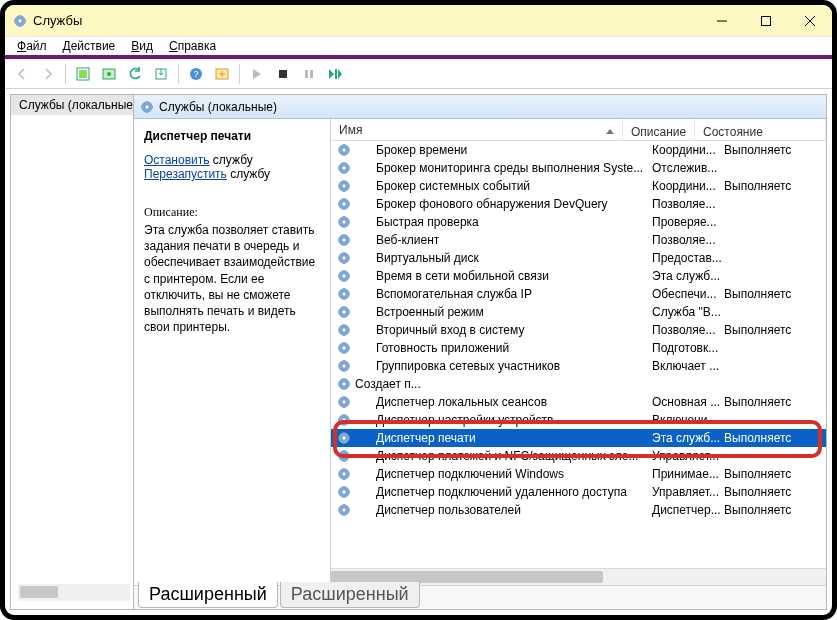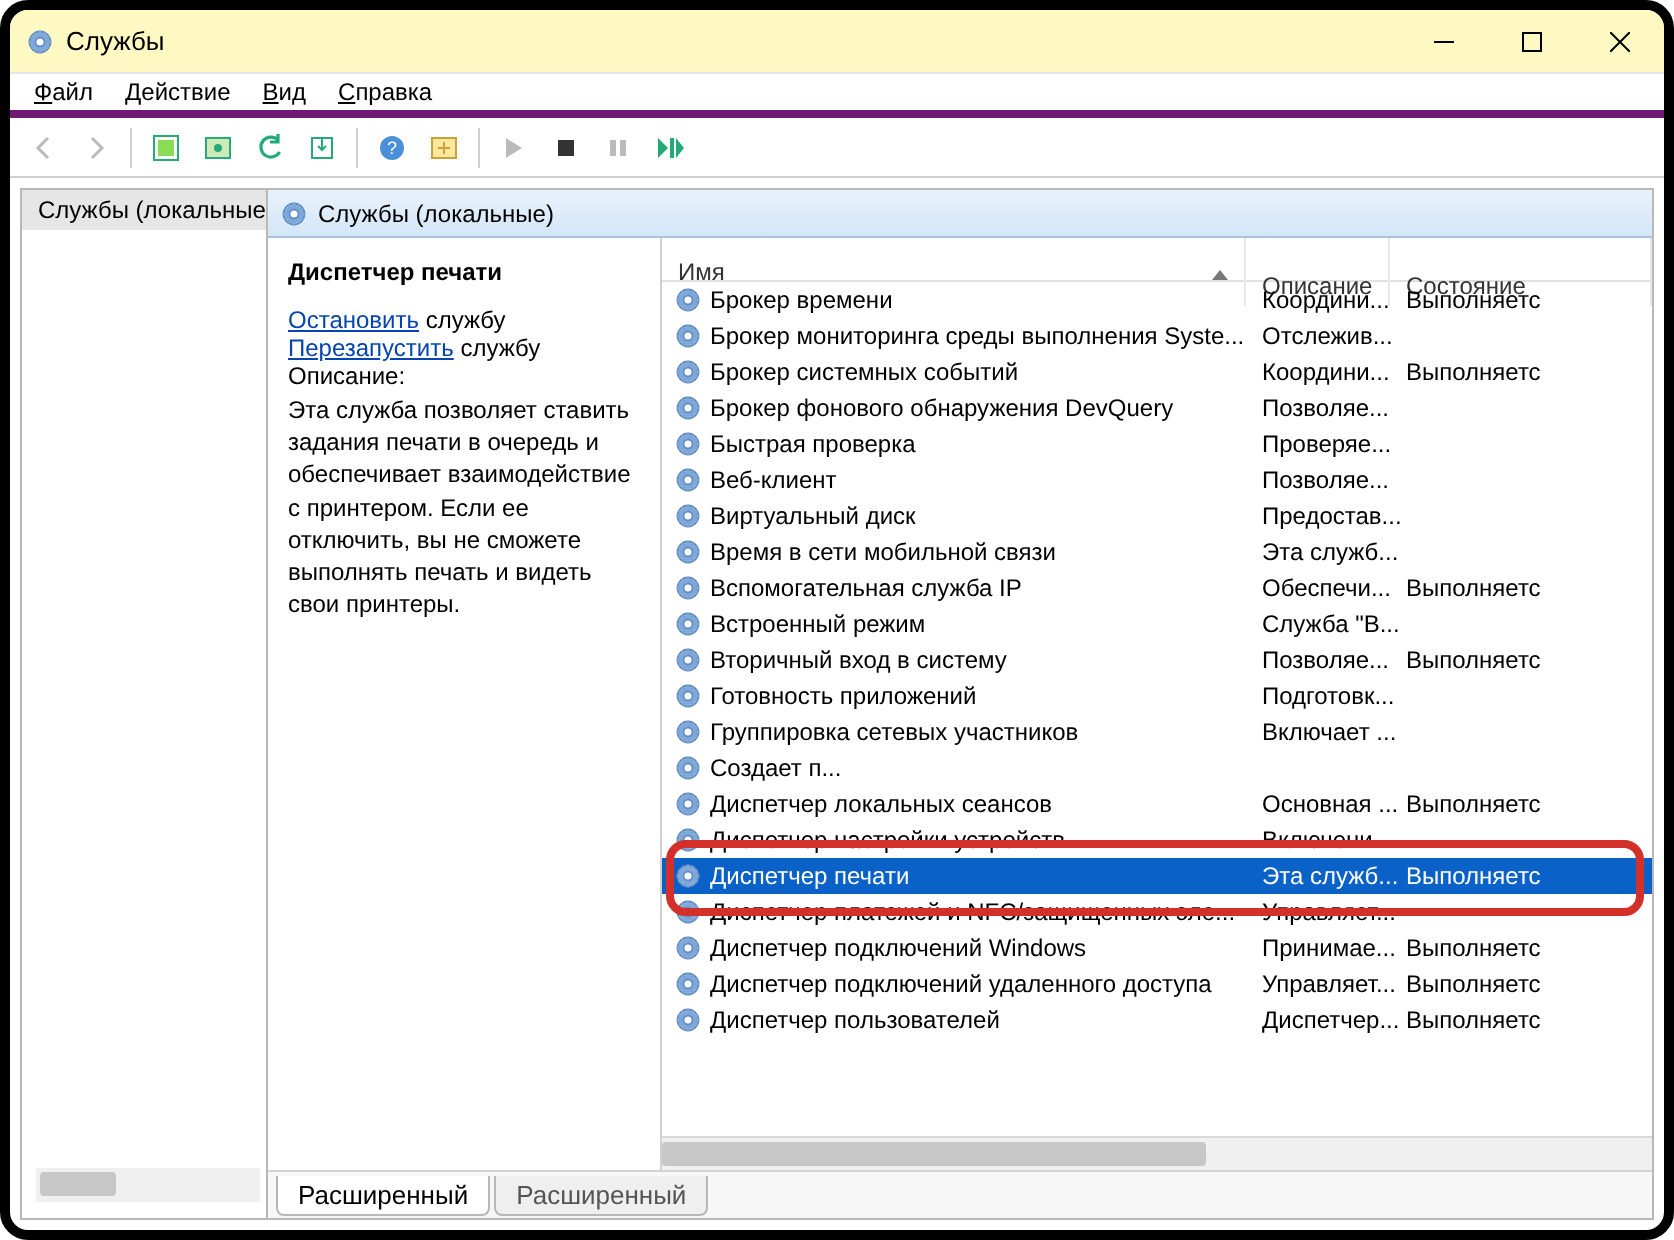--- a/index.html
+++ b/index.html
@@ -100,59 +100,59 @@
     flex:1; display:flex; min-height:0;
   }
   .descpane {
     width: 196px;
     padding: 10px 10px 6px 10px;
     overflow:hidden;
   }
   .descpane .seltitle { font-weight:700; margin-bottom:10px; }
   .descpane .link { color:#0645ad; text-decoration:underline; cursor:pointer; }
   .descpane .label { color:#000; }
-  .descpane .desch { margin-top:0; }
+  .descpane .desch { margin-top:24px;font-family:Liberation Serif, serif; }
   .descpane .desctxt { margin-top:2px; line-height:1.35; }
   .listpane {
     flex:1;
     border-left:1px solid #d0d0d0;
     display:flex; flex-direction:column;
     min-width:0;
     position:relative;
   }
   .cols {
     height:22px;
     border-bottom:1px solid #e0e0e0;
     display:flex;
     font-size:12px;
     color:#333;
     position:relative;
     flex-shrink:0;
   }
   .cols .col {
     border-right:1px solid #e8e8e8;
-    padding:17px 8px;
+    padding:6px 8px;
     white-space:nowrap;
     overflow:hidden;
   }
   .col-name { width: 292px; display:flex; align-items:center; }
   .col-sort { margin-left:auto; }
   .col-desc { width: 72px; }
   .col-state { flex:1; }
   .rows { flex:1; overflow:hidden; position:relative; }
   .row {
     height: 18px;
     display:flex;
     align-items:center;
     font-size:12px;
     white-space:nowrap;
     padding-left:6px;
   }
   .row .ricon { margin-right:4px; display:inline-flex; flex-shrink:0; }
-  .row .rname { width: 276px; overflow:hidden; text-overflow:ellipsis; }
+  .row .rname { width: 276px; overflow:hidden; text-overflow:ellipsis;margin-left:21px; }
   .row .rdesc { width: 72px; overflow:hidden; text-overflow:ellipsis; padding-right:0;}
   .row .rstate { flex:1; overflow:hidden; text-overflow:ellipsis; }
   .row.selected {
     background:#0a62c9;
     color:#fff;
   }
   .hilite {
     position:absolute;
     border:4px solid #d3302a;
     border-radius:10px;
@@ -167,21 +167,21 @@
     background:#f7f7f7;
   }
   .tab {
     border:1px solid #b8b8b8;
     border-top:none;
     border-bottom-left-radius:4px;
     border-bottom-right-radius:4px;
     padding:2px 10px;
     margin-right:2px;
     background:#fff;
-    font-size:13px;
+    font-size:18px;
     position:relative;
     top:-1px;
     text-align:center;
   }
   .tab.inactive { background:#efefef; color:#555; }
   .hscroll {
     height:17px;
     border-top:1px solid #d9d9d9;
     background:#f0f0f0;
     display:flex;

